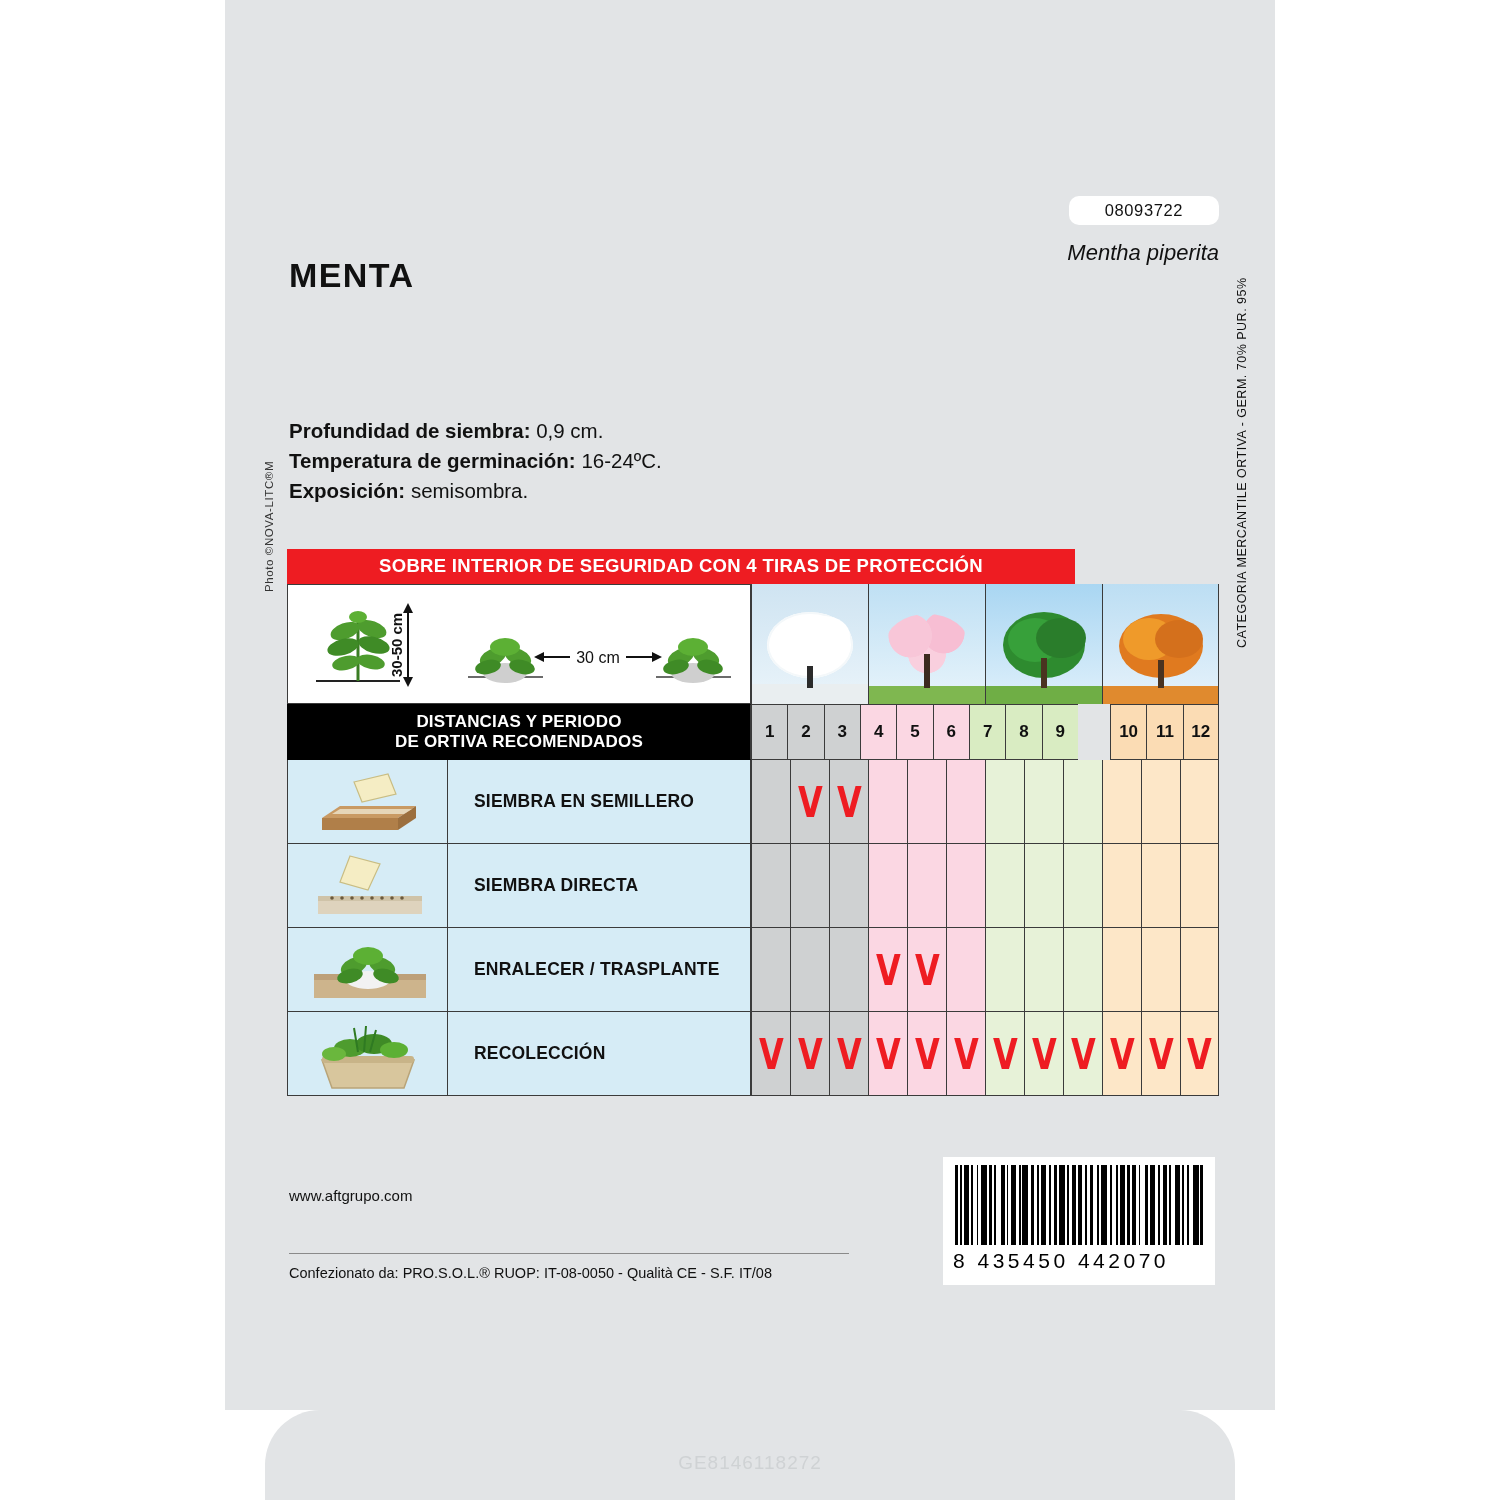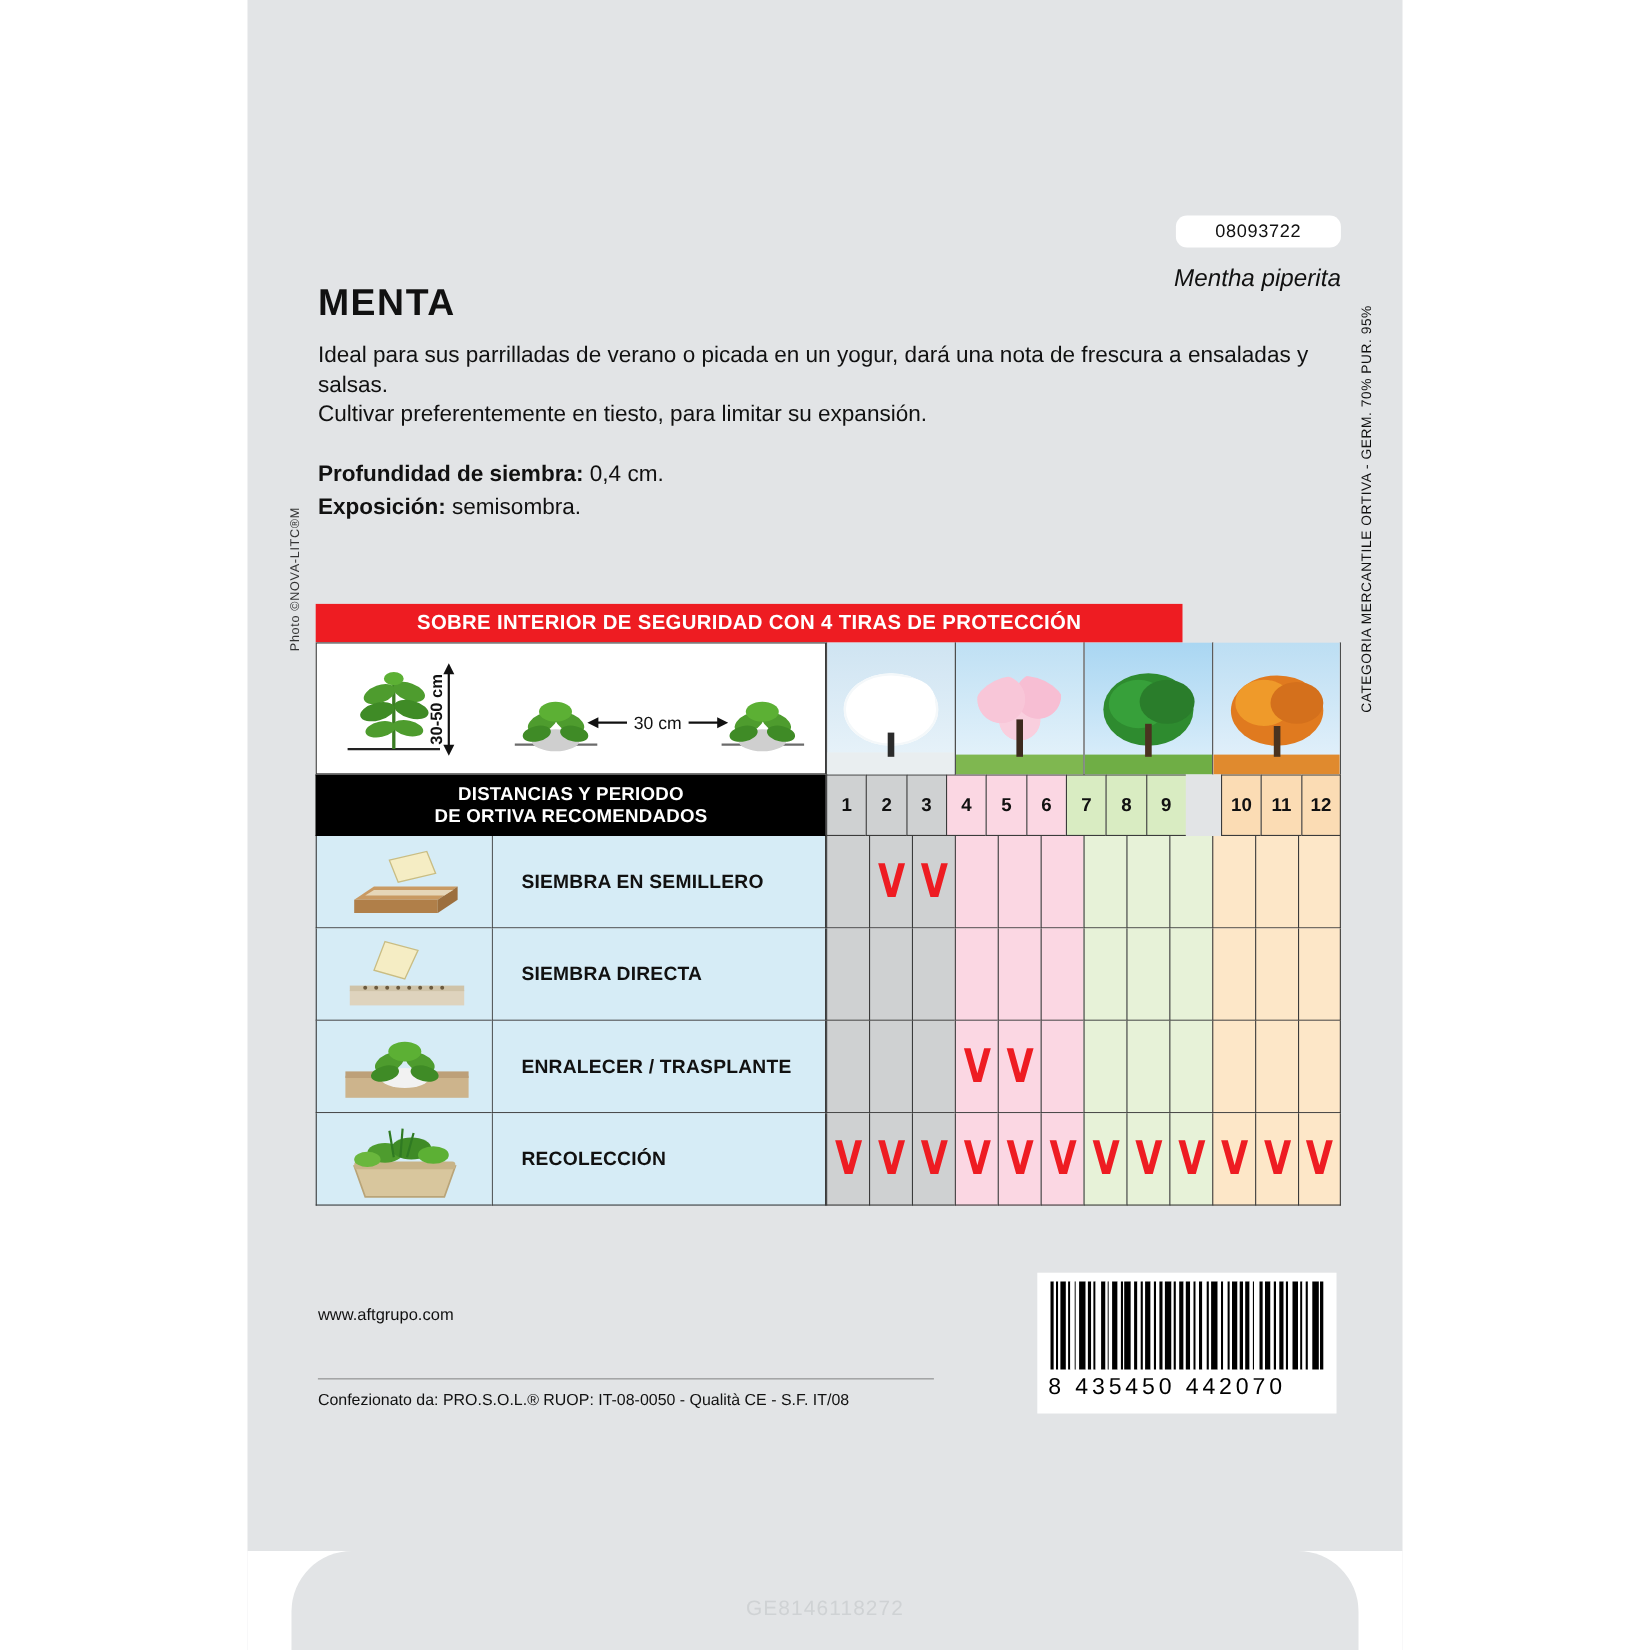--- a/index.html
+++ b/index.html
@@ -146,27 +146,24 @@
 <div class="packet-bottom-notch">
   <div class="notch-inner"></div>
 </div>
 
 <div class="content" style="left:225px;">
 
   <div class="code-pill">08093722</div>
   <div class="latin">Mentha piperita</div>
   <div class="title">MENTA</div>
 
-  <div class="desc">
-    <div>Ideal para sus parrilladas de verano o picada en un yogur, dará una nota de frescura a ensaladas y salsas.</div>
-    <div>Cultivar preferentemente en tiesto, para limitar su expansión.</div>
-  </div>
 
   <div class="specs">
-    <div><b>Profundidad de siembra:</b><span> 0,4 cm.</span></div>
+    <div><b>Profundidad de siembra:</b><span> 0,9 cm.</span></div>
+    <div><b>Temperatura de germinación:</b><span> 16-24ºC.</span></div>
     <div><b>Exposición:</b><span> semisombra.</span></div>
   </div>
 
   <div class="photocred">Photo ©NOVA-LITC®M</div>
   <div class="catlabel">CATEGORIA MERCANTILE ORTIVA - GERM. 70% PUR. 95%</div>
 
   <div class="tableblock">
 
     <div class="redbar">SOBRE INTERIOR DE SEGURIDAD CON 4 TIRAS DE PROTECCIÓN</div>
 

